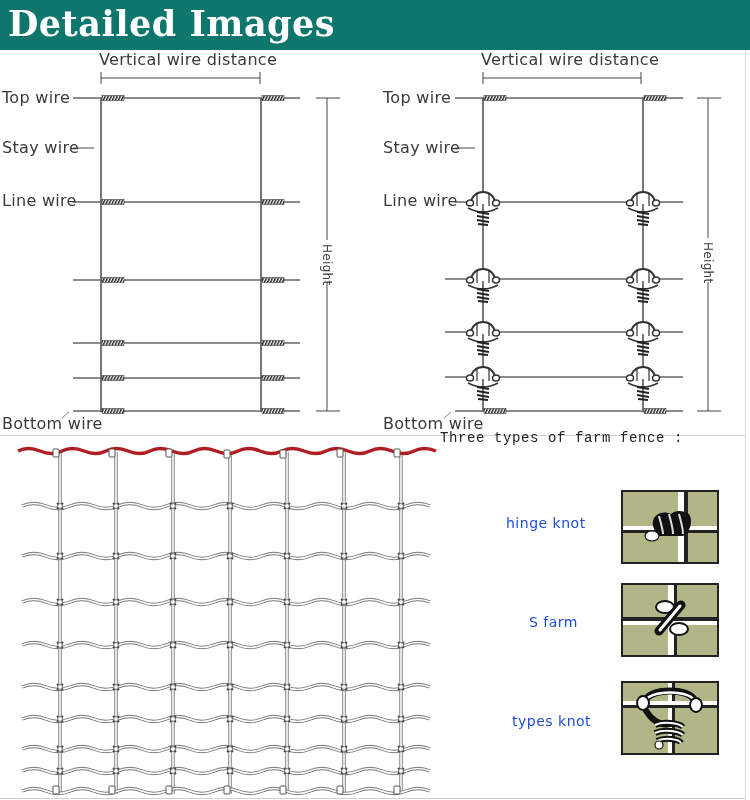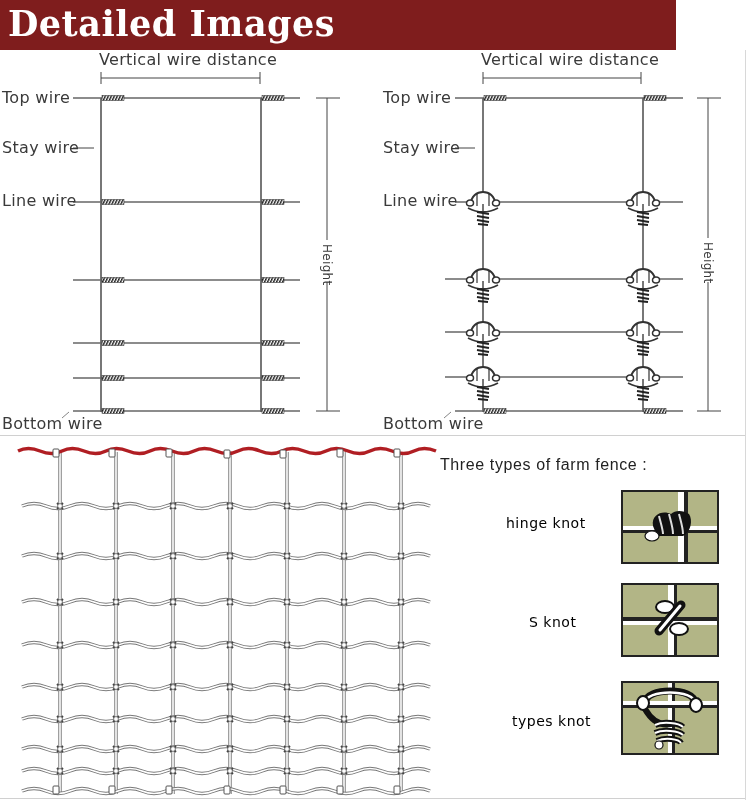--- a/index.html
+++ b/index.html
@@ -1,21 +1,21 @@
 <!DOCTYPE html>
 <html><head>
 <meta charset="utf-8">
 <style>
   * { margin: 0; padding: 0; box-sizing: border-box; }
   html, body { width: 750px; height: 800px; background: #ffffff; overflow: hidden; }
   body { position: relative; font-family: "DejaVu Sans", sans-serif; color: #333; }
 
   .header {
-    position: absolute; left: 0; top: 0; width: 676px; height: 50px;
-    background: #7f1d1d;
+    position: absolute; left: 0; top: 0; width: 750px; height: 50px;
+    background: #0f766e;
   }
   .header-title {
     position: absolute; left: 8px; top: 1px;
     font-family: "DejaVu Serif", serif; font-weight: bold;
     font-size: 35px; color: #ffffff; letter-spacing: 0.5px; line-height: 46px;
   }
 
   .frame-right {
     position: absolute; right: 0; top: 50px; width: 5px; height: 750px;
     border-left: 1px solid #d8d8d8; background: #fff;
@@ -29,26 +29,26 @@
   .label {
     position: absolute; font-family: "DejaVu Sans", sans-serif; font-size: 16px;
     color: #3a3a3a; white-space: nowrap; line-height: 14px; letter-spacing: 0.3px;
   }
   .height-label {
     position: absolute; font-size: 12px; color: #3a3a3a; white-space: nowrap;
     transform: rotate(90deg); transform-origin: left top; letter-spacing: 0.3px;
   }
 
   .knot-title {
-    position: absolute; left: 440px; top: 456px;
-    font-family: Liberation Sans, sans-serif; font-size: 16px; color: #222;
+    position: absolute; left: 440px; top: 430px;
+    font-family: Liberation Mono, monospace; font-size: 14px; color: #222;
     letter-spacing: 0.6px; white-space: nowrap;
   }
   .knot-label {
-    position: absolute; font-size: 14px; color: #000000; white-space: nowrap; letter-spacing: 0.5px;
+    position: absolute; font-size: 14px; color: #1d4ed8; white-space: nowrap; letter-spacing: 0.5px;
   }
   .knot-box {
     position: absolute; width: 98px; height: 74px;
     border: 2px solid #222; background: #b2b586; overflow: hidden;
   }
 </style>
 </head>
 <body>
 
 <div class="header">
@@ -308,21 +308,21 @@
     <rect x="55" y="0" width="6" height="70" fill="#fff"></rect>
     <rect x="61" y="0" width="4" height="70" fill="#222"></rect>
     <rect x="0" y="34" width="94" height="4" fill="#fff"></rect>
     <rect x="0" y="38" width="94" height="3" fill="#222"></rect>
     <path d="M30,34 C28,22 40,18 48,22 C52,18 60,18 66,22 C70,28 68,40 60,44 L34,44 Z" fill="#111"></path>
     <path d="M36,24 C38,32 40,38 40,42 M46,22 C48,30 50,36 50,42 M56,22 C58,30 60,36 60,42" stroke="#ddd" stroke-width="2" fill="none"></path>
     <ellipse cx="29" cy="44" rx="7" ry="5" fill="#fff" stroke="#111" stroke-width="1.2"></ellipse>
   </svg>
 </div>
 
-<div class="knot-label" style="left:529px;top:614px;">S knot</div>
+<div class="knot-label" style="left:529px;top:614px;">S farm</div>
 <div class="knot-box" style="left:621px;top:583px;">
   <svg width="94" height="70">
     <rect x="45" y="0" width="6" height="70" fill="#fff"></rect>
     <rect x="51" y="0" width="3" height="70" fill="#222"></rect>
     <rect x="0" y="32" width="94" height="4" fill="#222"></rect>
     <rect x="0" y="36" width="94" height="4" fill="#fff"></rect>
     <ellipse cx="42" cy="22" rx="9" ry="6" fill="#fff" stroke="#111" stroke-width="2"></ellipse>
     <ellipse cx="56" cy="44" rx="9" ry="6" fill="#fff" stroke="#111" stroke-width="2"></ellipse>
     <path d="M36,46 L58,20" stroke="#111" stroke-width="9" stroke-linecap="round"></path>
     <path d="M37,45 L57,21" stroke="#fff" stroke-width="3" stroke-linecap="round"></path>

